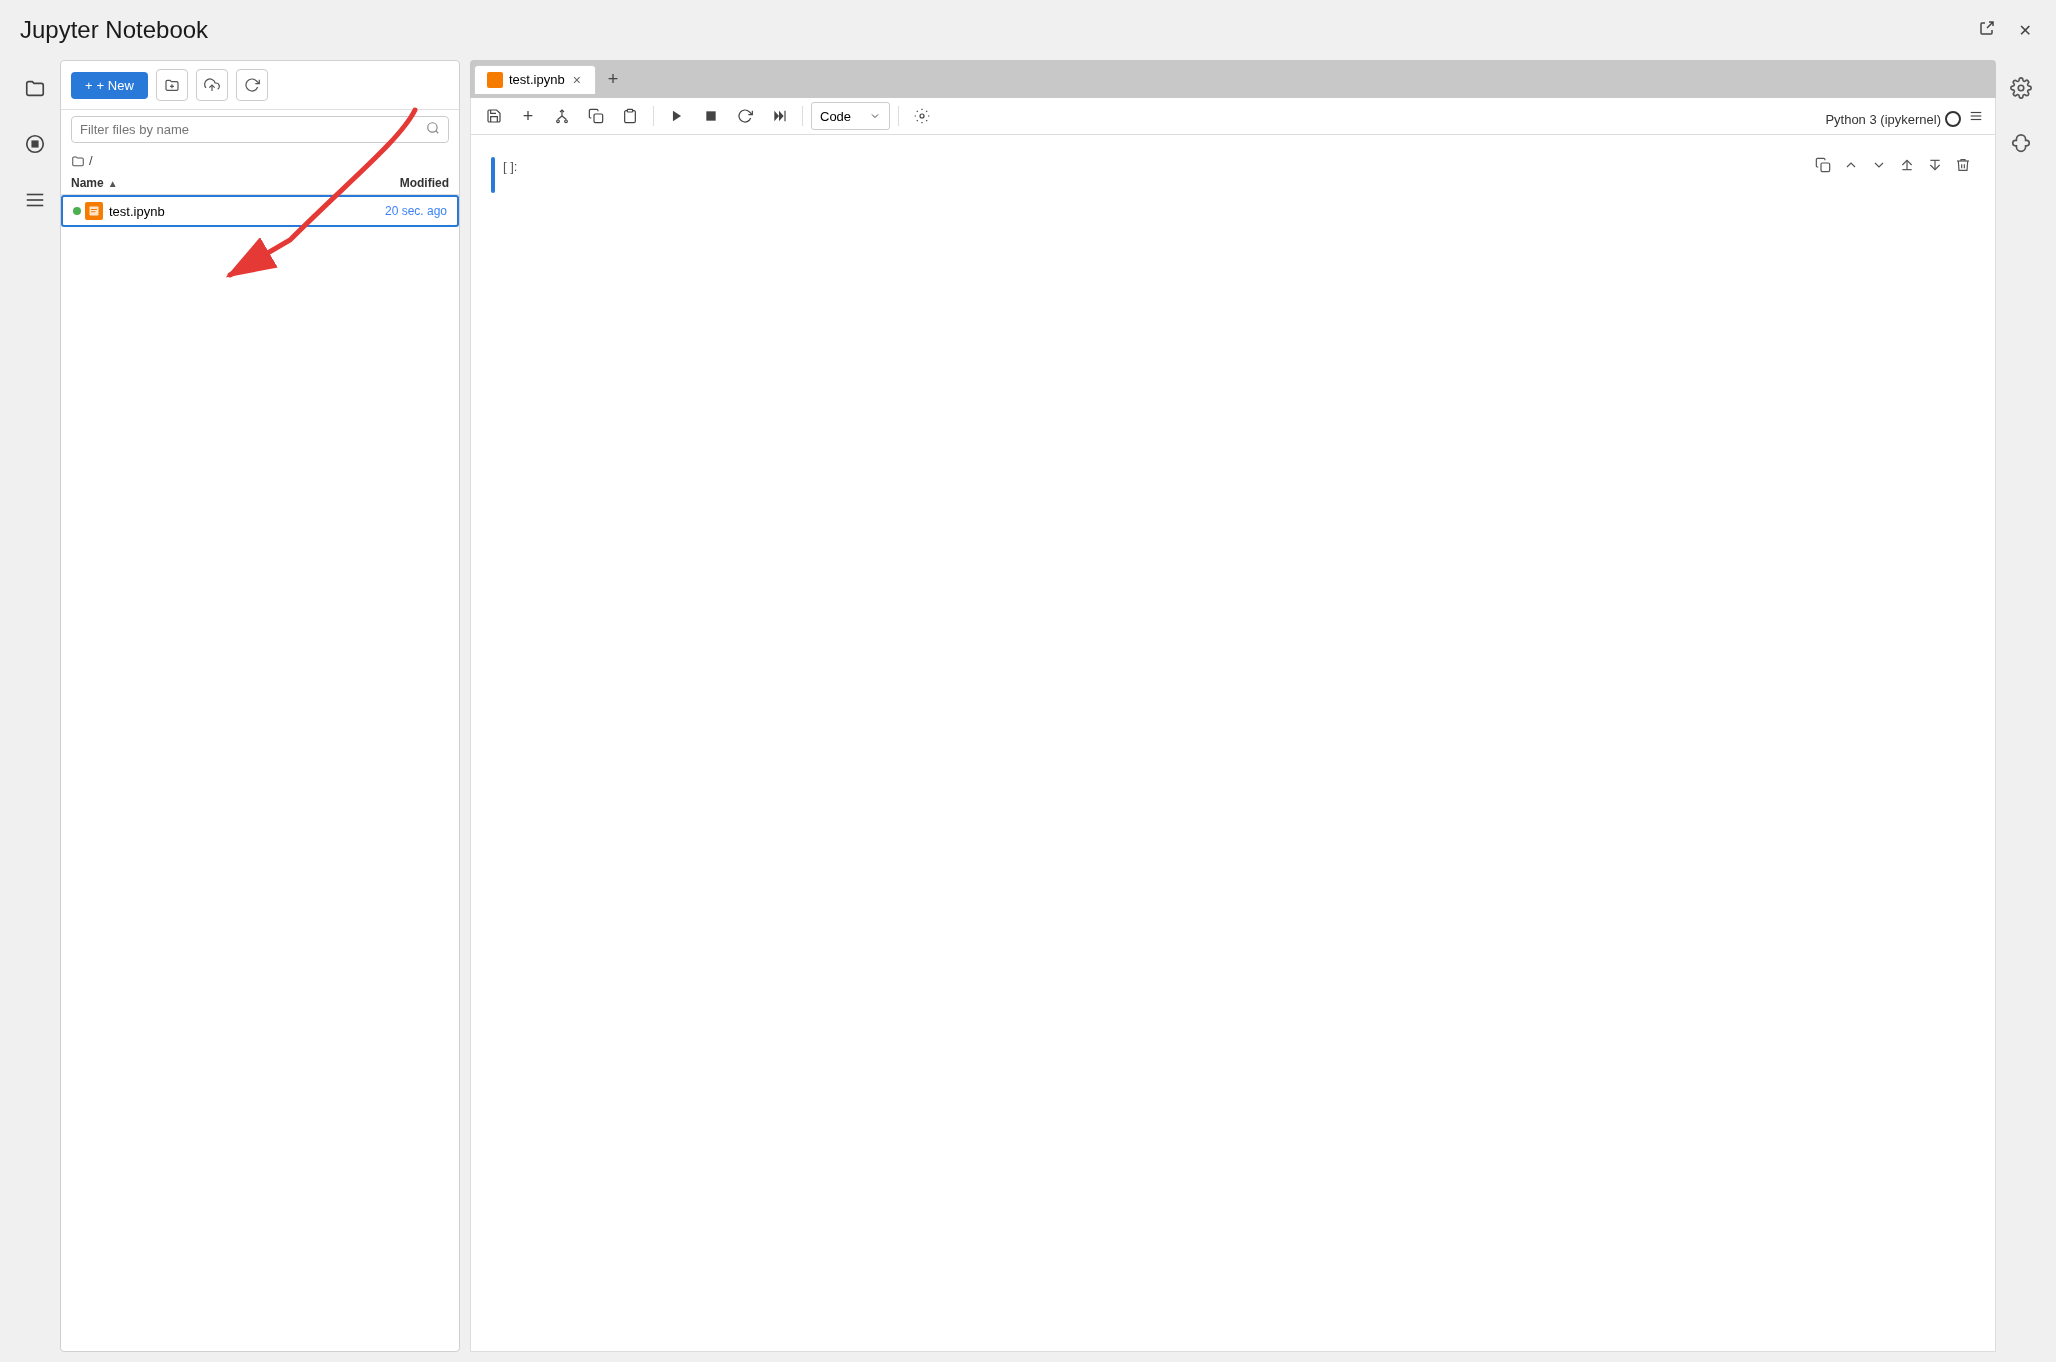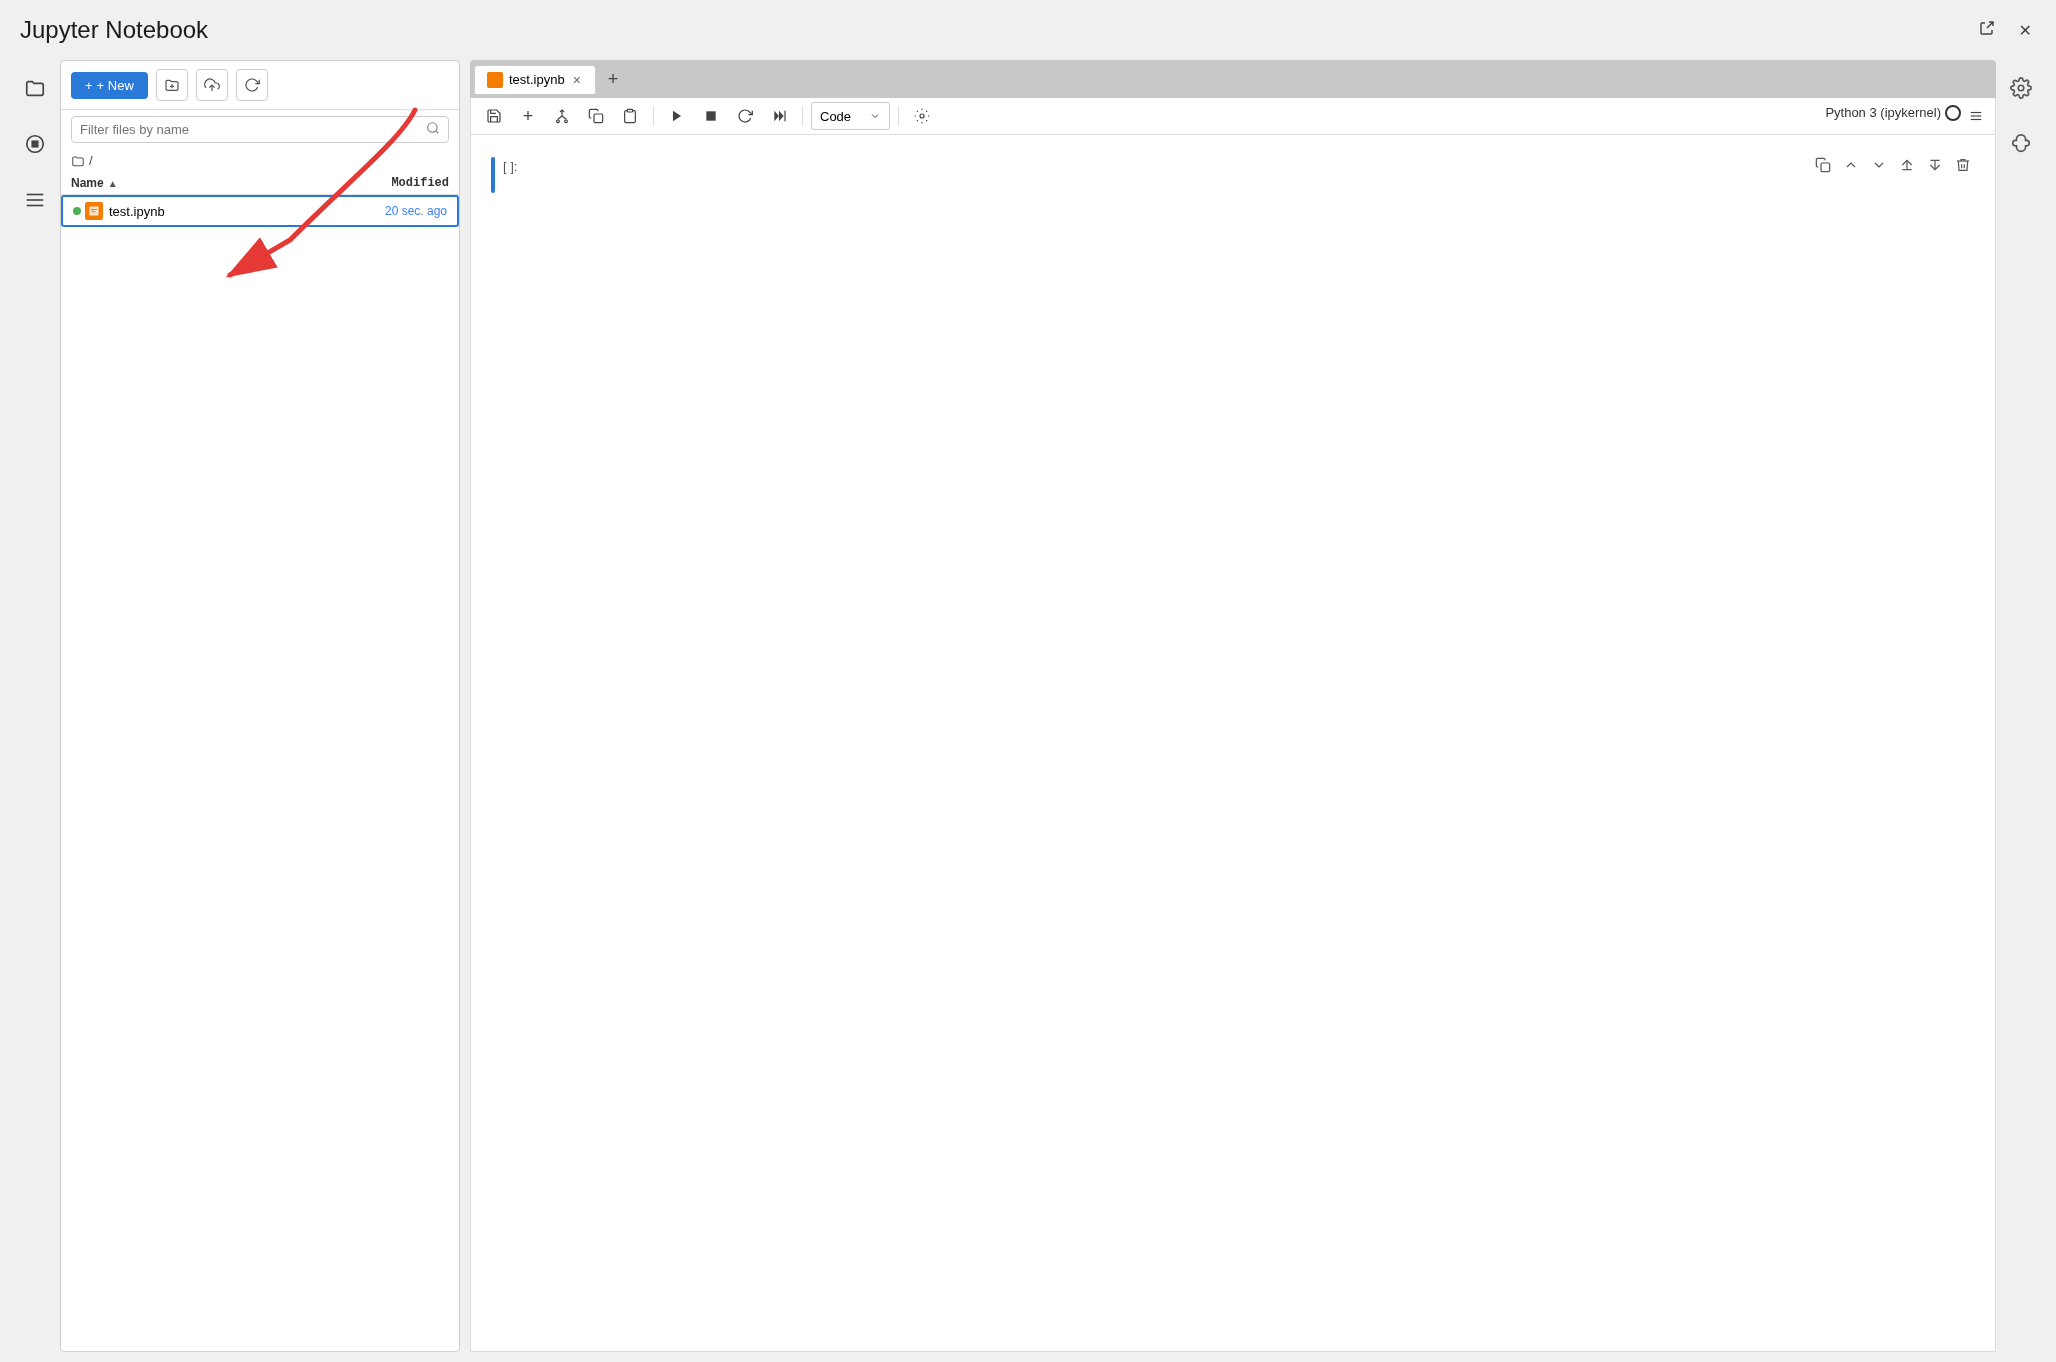--- a/index.html
+++ b/index.html
@@ -151,21 +151,20 @@
     }
     .col-name {
       flex: 1;
       display: flex;
       align-items: center;
       gap: 4px;
     }
     .col-modified {
       width: 120px;
       text-align: right;
-      font-family: Liberation Mono, monospace;
     }
     .sort-arrow {
       font-size: 10px;
       color: #555;
     }
     .file-row {
       display: flex;
       align-items: center;
       padding: 5px 10px;
       cursor: pointer;
@@ -296,21 +295,21 @@
       border: 1px solid #ccc;
       border-radius: 3px;
       padding: 2px 8px;
       cursor: pointer;
       font-size: 13px;
       gap: 18px;
       height: 28px;
     }
     .kernel-info {
       display: flex;
-      align-items: flex-start;
+      align-items: flex-end;
       gap: 4px;
       margin-left: auto;
       font-size: 13px;
       color: #333;
     }
     .kernel-circle {
       width: 16px;
       height: 16px;
       border: 2px solid #333;
       border-radius: 50%;

